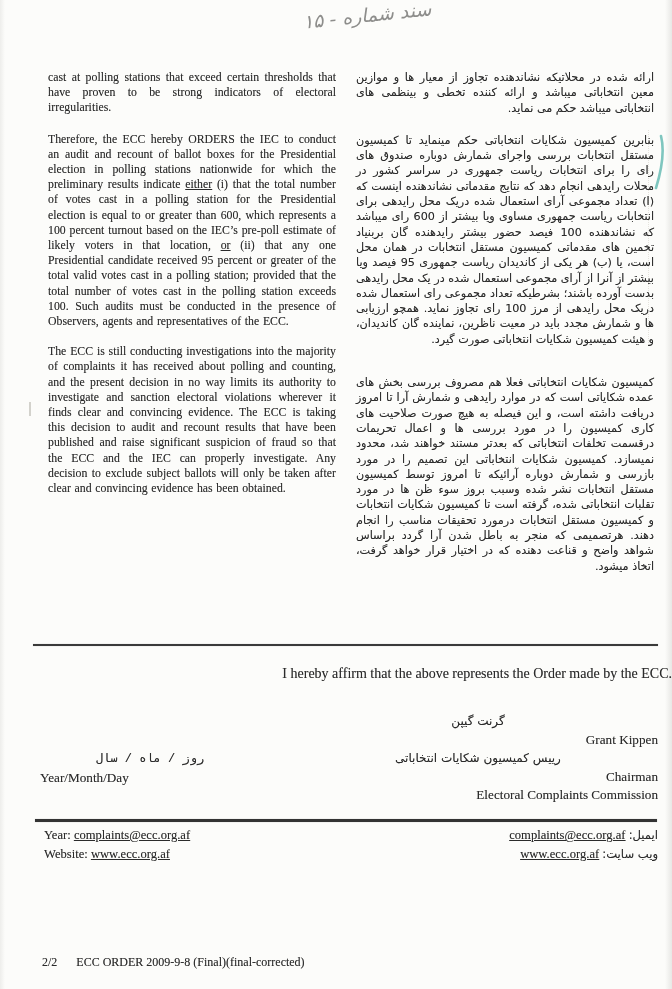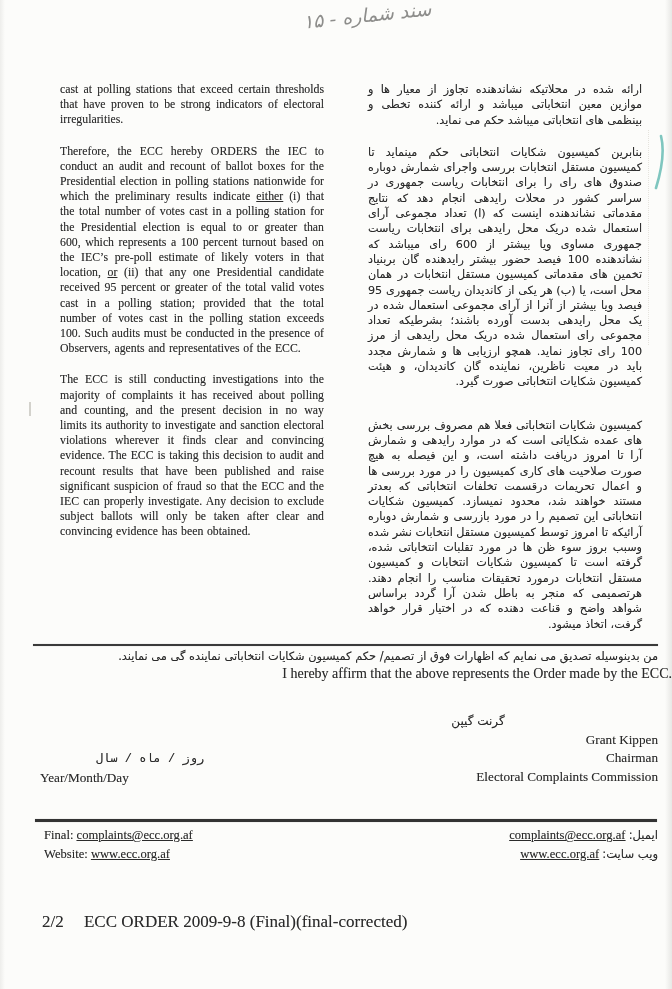--- a/index.html
+++ b/index.html
@@ -28,21 +28,21 @@
     font-family:"DejaVu Sans", sans-serif;
     font-style:italic;
     font-size:19px;color:#8d8d8b;
     letter-spacing:1px;
   }
 
   .col{position:absolute;top:66px;}
   .col-en{left:44px;width:296px;}
   .col-fa{right:14px;width:306px;direction:rtl;}
   .col p{
-    margin:16px;
+    margin:4px;
     text-align:justify;
     font-size:11.8px;
     line-height:15.2px;
     text-shadow:0 0 0.6px rgba(40,40,40,0.38);
   }
   .col-en p{font-family:"Liberation Serif", serif;word-spacing:0.06em;}
   .col-fa p{font-family:"DejaVu Sans", sans-serif;font-size:11.2px;line-height:15.3px;}
   .col-en .p2{margin-top:16px;}
   .col-en .p3{margin-top:15px;}
   .col-fa .p2{margin-top:17px;}
@@ -77,21 +77,21 @@
   .sig-left .fa{font-family:Liberation Mono, monospace;font-size:12px;direction:rtl;text-align:center;}
 
   .hr2{position:absolute;left:35px;top:819px;width:622px;height:2.5px;background:#333;box-shadow:0 0 1px rgba(0,0,0,.4);}
   .contact-left{position:absolute;left:44px;top:826px;font-size:12.6px;line-height:19px;
     text-shadow:0 0 0.6px rgba(40,40,40,0.38);}
   .contact-right{position:absolute;right:14px;top:826px;font-size:12.6px;line-height:19px;
     direction:rtl;text-align:right;text-shadow:0 0 0.6px rgba(40,40,40,0.38);}
   .contact-right .fa-label{font-family:"DejaVu Sans", sans-serif;font-size:11.6px;margin-top:32px;}
   a.doclink{color:#2b2b2b;text-decoration:underline;cursor:pointer;}
 
-  .footer{position:absolute;left:42px;top:912px;font-size:17px;
+  .footer{position:absolute;left:42px;top:955px;font-size:12px;
     text-shadow:0 0 0.6px rgba(40,40,40,0.38);}
   .footer .pgnum{margin-right:16px;}
 
   .pen-mark{position:absolute;right:7px;top:133px;width:14px;height:58px;}
 </style>
 </head>
 <body>
 
 <div class="page">
 
@@ -112,40 +112,40 @@
     <p class="p3">The ECC is still conducting investigations into the majority of complaints it has received about polling and counting, and the present decision in no way limits its authority to investigate and sanction electoral violations wherever it finds clear and convincing evidence.  The ECC is taking this decision to audit and recount results that have been published and raise significant suspicion of fraud so that the ECC and the IEC can properly investigate.  Any decision to exclude subject ballots will only be taken after clear and convincing evidence has been obtained.</p>
   </div>
 
   <div class="col col-fa">
     <p class="p1">ارائه شده در محلاتیکه نشاندهنده تجاوز از معیار ها و موازین معین انتخاباتی میباشد و ارائه کننده تخطی و بینظمی های انتخاباتی میباشد حکم می نماید.</p>
     <p class="p2">بنابرین کمیسیون شکایات انتخاباتی حکم مینماید تا کمیسیون مستقل انتخابات بررسی واجرای شمارش دوباره صندوق های رای را برای انتخابات ریاست جمهوری در سراسر کشور در محلات رایدهی انجام دهد که نتایج مقدماتی نشاندهنده اینست که (ا) تعداد مجموعی آرای استعمال شده دریک محل رایدهی برای انتخابات ریاست جمهوری مساوی ویا بیشتر از 600 رای میباشد که نشاندهنده 100 فیصد حضور بیشتر رایدهنده گان بربنیاد تخمین های مقدماتی کمیسیون مستقل انتخابات در همان محل است، یا (ب) هر یکی از کاندیدان ریاست جمهوری 95 فیصد ویا بیشتر از آنرا از آرای مجموعی استعمال شده در یک محل رایدهی بدست آورده باشند؛ بشرطیکه تعداد مجموعی رای استعمال شده دریک محل رایدهی از مرز 100 رای تجاوز نماید. همچو ارزیابی ها و شمارش مجدد باید در معیت ناظرین، نماینده گان کاندیدان، و هیئت کمیسیون شکایات انتخاباتی صورت گیرد.</p>
     <p class="p3">کمیسیون شکایات انتخاباتی فعلا هم مصروف بررسی بخش های عمده شکایاتی است که در موارد رایدهی و شمارش آرا تا امروز دریافت داشته است، و این فیصله به هیچ صورت صلاحیت های کاری کمیسیون را در مورد بررسی ها و اعمال تحریمات درقسمت تخلفات انتخاباتی که بعدتر مستند خواهند شد، محدود نمیسازد. کمیسیون شکایات انتخاباتی این تصمیم را در مورد بازرسی و شمارش دوباره آرائیکه تا امروز توسط کمیسیون مستقل انتخابات نشر شده وسبب بروز سوء ظن ها در مورد تقلبات انتخاباتی شده، گرفته است تا کمیسیون شکایات انتخابات و کمیسیون مستقل انتخابات درمورد تحقیقات مناسب را انجام دهند. هرتصمیمی که منجر به باطل شدن آرا گردد براساس شواهد واضح و قناعت دهنده که در اختیار قرار خواهد گرفت، اتخاذ میشود.</p>
   </div>
 
   <div class="hr1"></div>
-  <div class="affirm-fa">من بدینوسیله تصدیق می نمایم که اظهارات فوق از تصمیم/ حکم کمیسیون شکایات انتخاباتی نماینده گی می نمایند.</div>
   <div class="affirm-en">I hereby affirm that the above represents the Order made by the ECC.</div>
 
   <div class="sig-right">
     <div class="fa">گرنت گیپن</div>
     <div>Grant Kippen</div>
+    <div class="fa">رییس کمیسیون شکایات انتخاباتی</div>
     <div>Chairman</div>
     <div>Electoral Complaints Commission</div>
   </div>
 
   <div class="sig-left">
     <div class="fa">روز / ماه / سال</div>
     <div>Year/Month/Day</div>
   </div>
 
   <div class="hr2"></div>
 
   <div class="contact-left">
     <div>
-      <span>Final:</span>
+      <span>Year:</span>
       <a class="doclink">complaints@ecc.org.af</a>
     </div>
     <div>
       <span>Website:</span>
       <a class="doclink">www.ecc.org.af</a>
     </div>
   </div>
 
   <div class="contact-right">
     <div>

